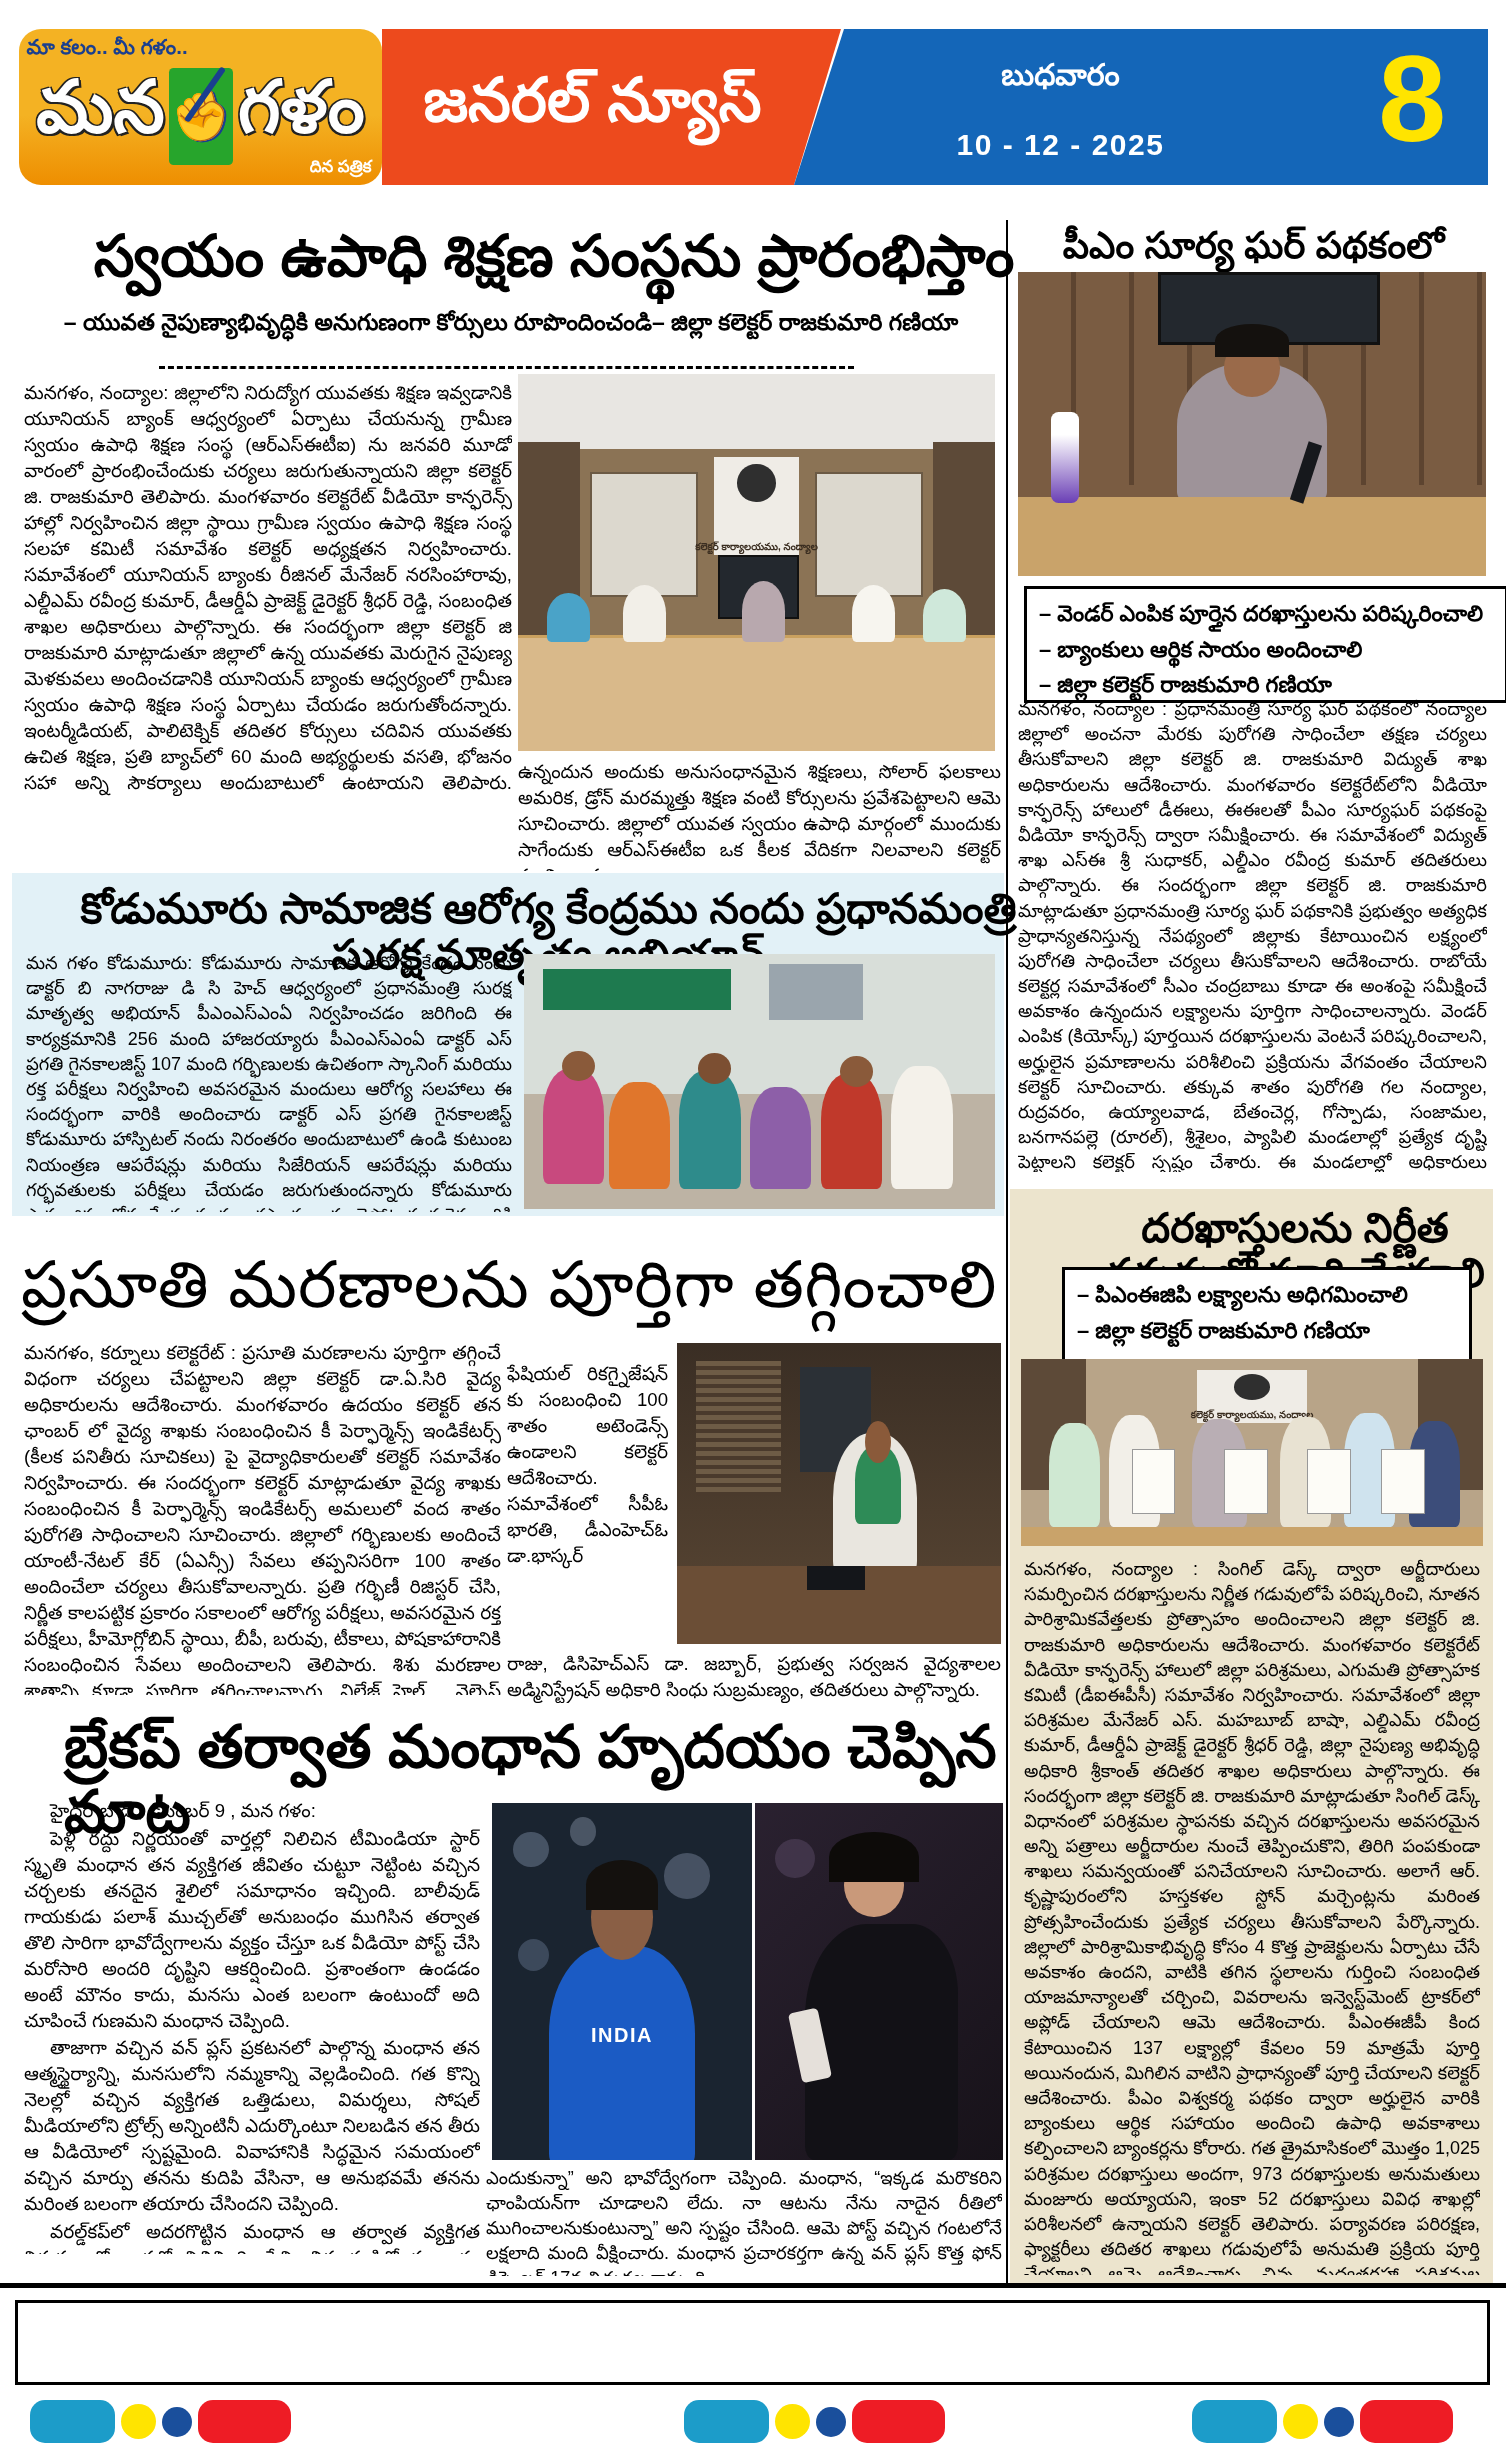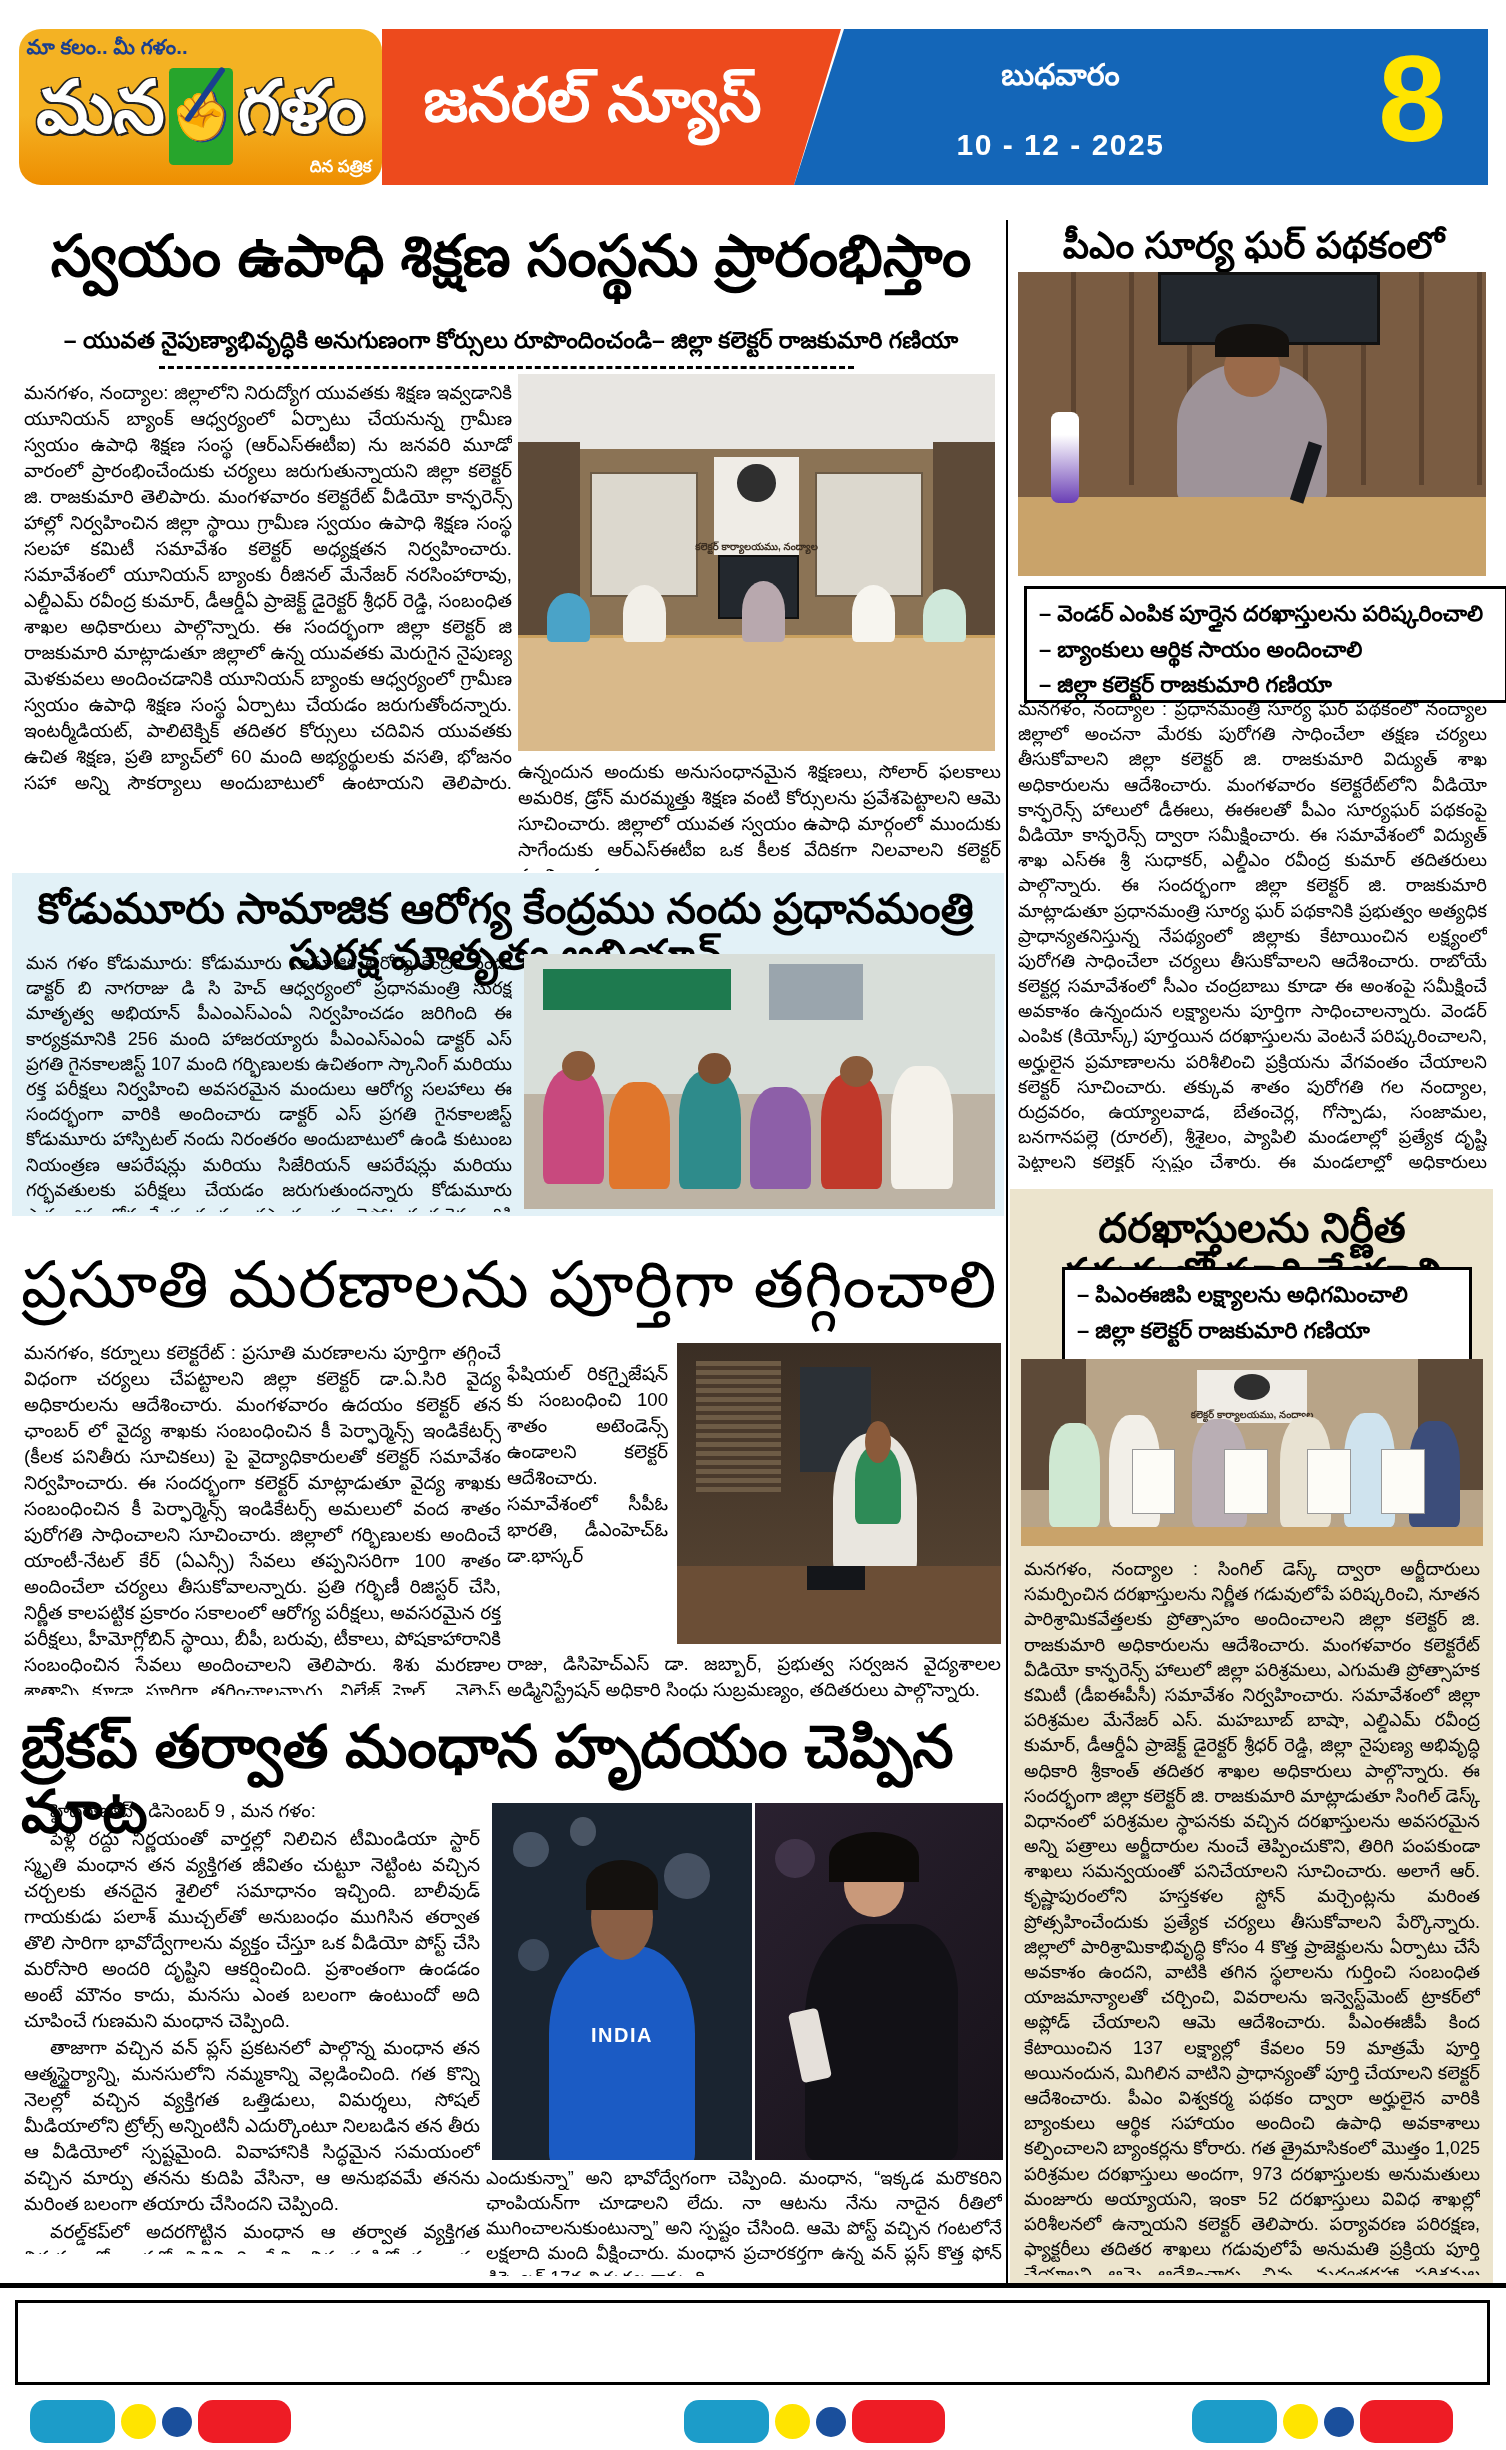--- a/index.html
+++ b/index.html
@@ -15,28 +15,28 @@
   .pen{position:absolute;width:6px;height:65px;background:#1a3f8f;transform:rotate(35deg);top:-6px;left:33px;border-radius:3px;}
   .logo-sub{position:absolute;right:10.6px;bottom:4.6px;font-size:16.7px;font-weight:bold;color:#fff;}
   .mast-mid{left:382px;top:29px;width:459px;height:156px;background:#ed4a1d;clip-path:polygon(0 0,100% 0,calc(100% - 47px) 100%,0 100%);display:flex;align-items:center;justify-content:center;}
   .mast-mid span{font-size:61px;font-weight:900;color:#fff;padding-right:38px;}
   .mast-right{left:794px;top:29px;width:694px;height:156px;background:#1466b8;clip-path:polygon(50px 0,100% 0,100% 100%,0 100%);}
   .day-block{position:absolute;left:141px;top:29px;width:251px;text-align:center;color:#fff;font-weight:bold;}
   .day-block .d1{font-size:30px;margin-bottom:29px;}
   .day-block .d2{font-size:30px;letter-spacing:1.5px;}
   .page-num{position:absolute;right:42px;top:6px;font-size:122px;font-weight:900;color:#ffe400;line-height:1.05;}
   
-  .hl{font-weight:900;line-height:1.1;}
+  .hl{font-weight:900;line-height:1.1;margin-left:43px;}
   .body-txt{font-size:18.6px;line-height:1.40;text-align:justify;}
   .divider-v{left:1006px;top:220px;width:2.3px;height:2063px;background:#000;}
   .photo{position:absolute;overflow:hidden;}
   .ps{position:absolute;}
   
   .a1-headline{left:19px;top:224px;width:984px;text-align:center;font-size:58px;}
-  .a1-subhead{left:19px;top:327px;width:984px;text-align:center;font-size:23px;font-weight:bold;}
+  .a1-subhead{left:19px;top:309px;width:984px;text-align:center;font-size:23px;font-weight:bold;}
   .a1-dashes{left:159px;top:366px;width:695px;border-top:3px dashed #000;height:0;}
   .a1-col1{left:24px;top:380px;width:488px;height:416px;overflow:hidden;}
   .a1-photo{left:518px;top:374px;width:477px;height:377px;background:#c7b39a;}
   .a1-col2{left:518px;top:759px;width:483px;height:112px;overflow:hidden;}
   
   .a2-band{left:12px;top:873px;width:992px;height:343px;background:#e2f1f7;}
   .a2-headline{left:23px;top:886px;width:965px;text-align:center;font-size:42px;font-weight:800;}
   .a2-body{left:26px;top:951px;width:486px;height:261px;font-size:18px;overflow:hidden;}
   .a2-photo{left:524px;top:954px;width:471px;height:255px;background:#cfd8d4;}
   

